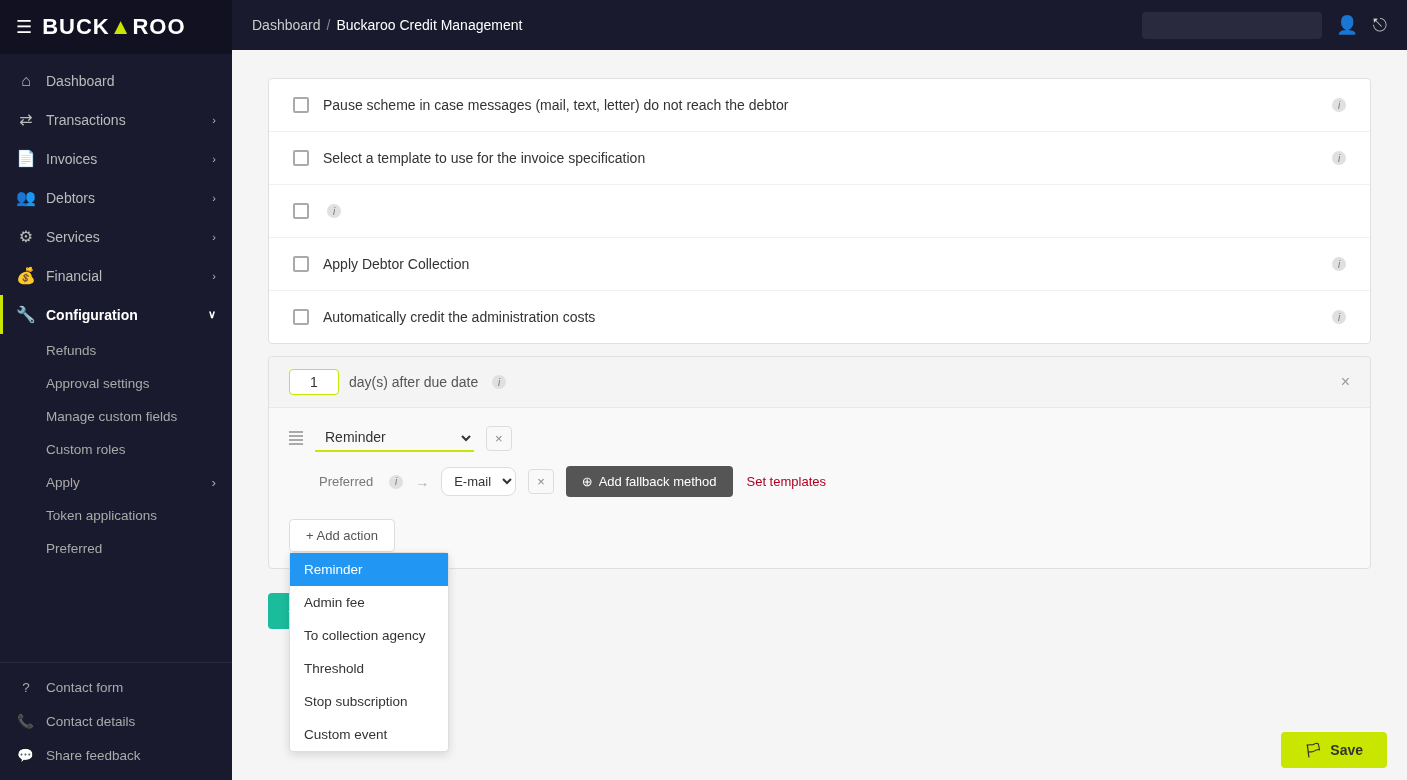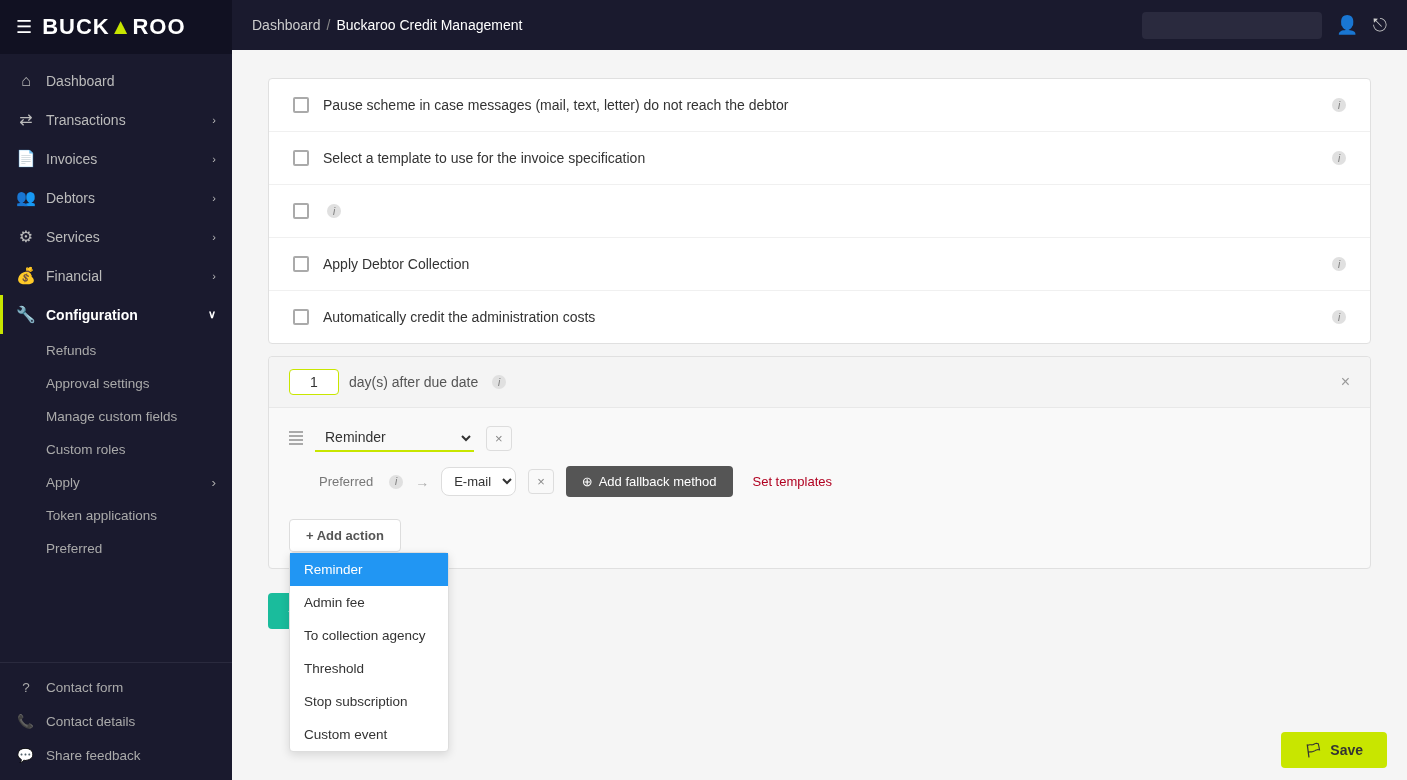--- a/index.html
+++ b/index.html
@@ -265,41 +265,40 @@
       cursor: pointer;
       display: flex;
       align-items: center;
       gap: 6px;
     }
     .set-templates-link {
       color: #b00020;
       font-size: 13px;
       cursor: pointer;
       text-decoration: none;
-      margin-left: 8px;
+      margin-left: 2px;
     }
 
     
     .add-action-area {
       margin-top: 8px;
       position: relative;
       display: inline-block;
     }
     .add-action-btn {
       background: #fff;
       border: 1px solid #ddd;
       border-radius: 4px;
       padding: 8px 16px;
       font-size: 13px;
       cursor: pointer;
       display: flex;
       align-items: flex-end;
       gap: 6px;
       color: #555;
-      font-weight: bold;
     }
     .dropdown-menu {
       position: absolute;
       top: 100%;
       left: 0;
       background: #fff;
       border: 1px solid #ddd;
       border-radius: 4px;
       min-width: 160px;
       z-index: 100;

